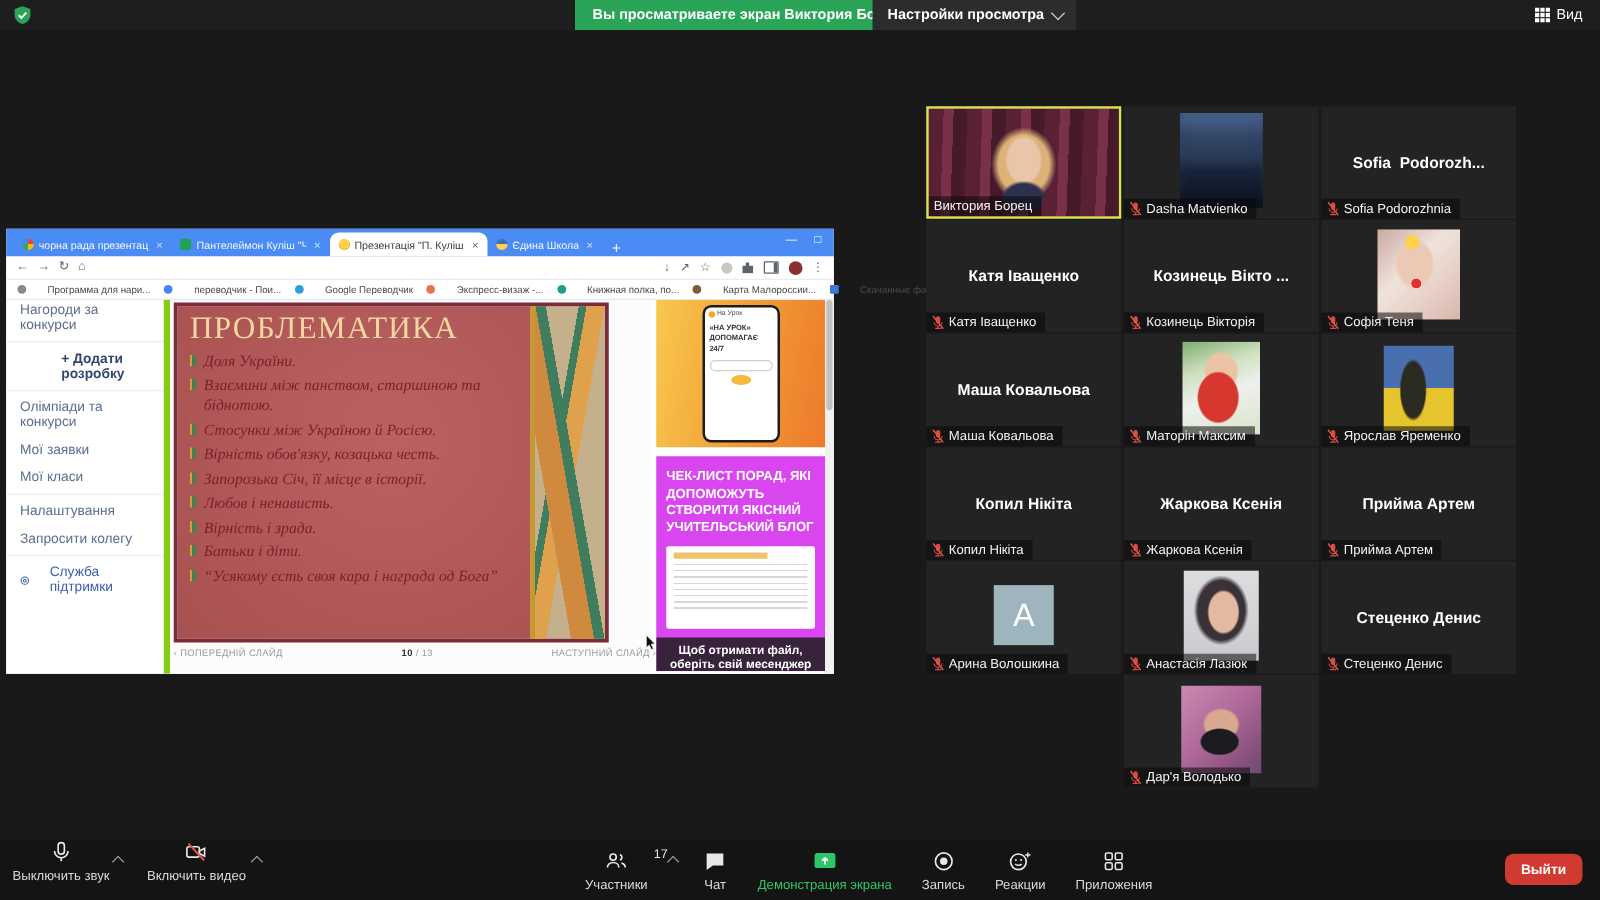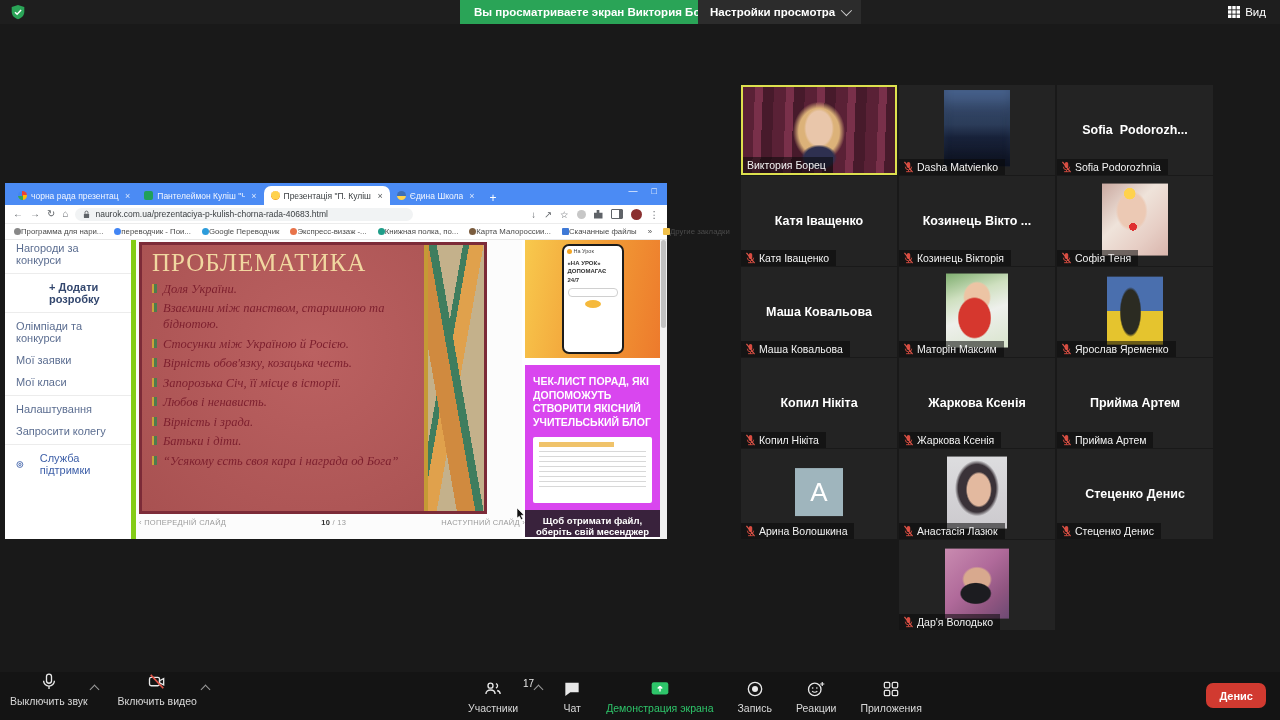--- a/index.html
+++ b/index.html
@@ -30,21 +30,21 @@
   .navg{color:#5f6368;font-size:10px;line-height:1;}
   .addressbar{width:322px;height:13px;background:#f1f3f4;border-radius:7px;display:flex;align-items:center;gap:5px;padding:0 8px;font-size:8.5px;color:#3c4043;overflow:hidden;}
   .lock{width:7px;height:9px;flex:none;}
   .tool-icons{display:flex;align-items:center;gap:8px;margin-left:auto;color:#5f6368;font-size:9.5px;}
   .avatar-chip{width:11px;height:11px;border-radius:50%;background:#8a3030;}
   .grey-dot{width:9px;height:9px;border-radius:50%;background:#c7c7c7;}
   .puzzle{width:9px;height:9px;background:#5f6368;clip-path:polygon(0 35%,35% 35%,35% 0,65% 0,65% 35%,100% 35%,100% 100%,0 100%);}
   .panelic{width:10px;height:8px;border:1px solid #5f6368;border-radius:1px;position:relative;}
   .panelic:after{content:"";position:absolute;right:0;top:0;bottom:0;width:3px;background:#5f6368;}
   .bookmarks{height:15px;background:#fff;display:flex;align-items:center;gap:11px;padding:0 9px;font-size:7.8px;color:#4a4a4a;border-bottom:1px solid #e7e7e7;flex:none;white-space:nowrap;}
-  .bm{display:flex;align-items:center;gap:0;}
+  .bm{display:flex;align-items:center;gap:17px;}
   .bmi{width:7px;height:7px;border-radius:50%;flex:none;}
   .content{flex:1;display:flex;position:relative;background:#fff;overflow:hidden;}
   
   .side{width:126px;border-right:5px solid #84cc16;font-size:11px;color:#5c6e91;padding-top:0;flex:none;}
   .side .item{padding:5px 11px;}
   .side .cut{margin-top:-3px;}
   .side .add{color:#33476e;font-weight:bold;margin-left:33px;}
   .side .sep{border-top:1px solid #ececec;margin:2px 0;}
   .support{display:flex;align-items:center;gap:16px;color:#3d5fa8;}
   
@@ -196,27 +196,20 @@
     <div class="winctl">
       <span>—</span>
       <span>□</span>
     </div>
   </div>
   <div class="chrometools">
     <span class="navg">←</span>
     <span class="navg">→</span>
     <span class="navg">↻</span>
     <span class="navg">⌂</span>
-    <div class="addressbar">
-      <svg class="lock" viewBox="0 0 8 10">
-        <rect x="1" y="4" width="6" height="5" rx="1" fill="#5f6368"></rect>
-        <path d="M2.3 4V2.8a1.7 1.7 0 0 1 3.4 0V4" fill="none" stroke="#5f6368" stroke-width="1.1"></path>
-      </svg>
-      <span>naurok.com.ua/prezentaciya-p-kulish-chorna-rada-40683.html</span>
-    </div>
     <div class="tool-icons">
       <span>↓</span>
       <span>↗</span>
       <span>☆</span>
       <span class="grey-dot"></span>
       <span class="puzzle"></span>
       <span class="panelic"></span>
       <span class="avatar-chip"></span>
       <span>⋮</span>
     </div>
@@ -580,14 +573,14 @@
         <g fill="none" stroke="#e8e8e8" stroke-width="1.5">
           <rect x="4" y="4" width="6.5" height="6.5" rx="1.5"></rect>
           <rect x="13.5" y="4" width="6.5" height="6.5" rx="1.5"></rect>
           <rect x="4" y="13.5" width="6.5" height="6.5" rx="1.5"></rect>
           <rect x="13.5" y="13.5" width="6.5" height="6.5" rx="1.5"></rect>
         </g>
       </svg>
       <span>Приложения</span>
     </div>
   </div>
-  <div class="leave-btn">Денис</div>
+  <div class="leave-btn">Выйти</div>
 </div>
 
 </body></html>

